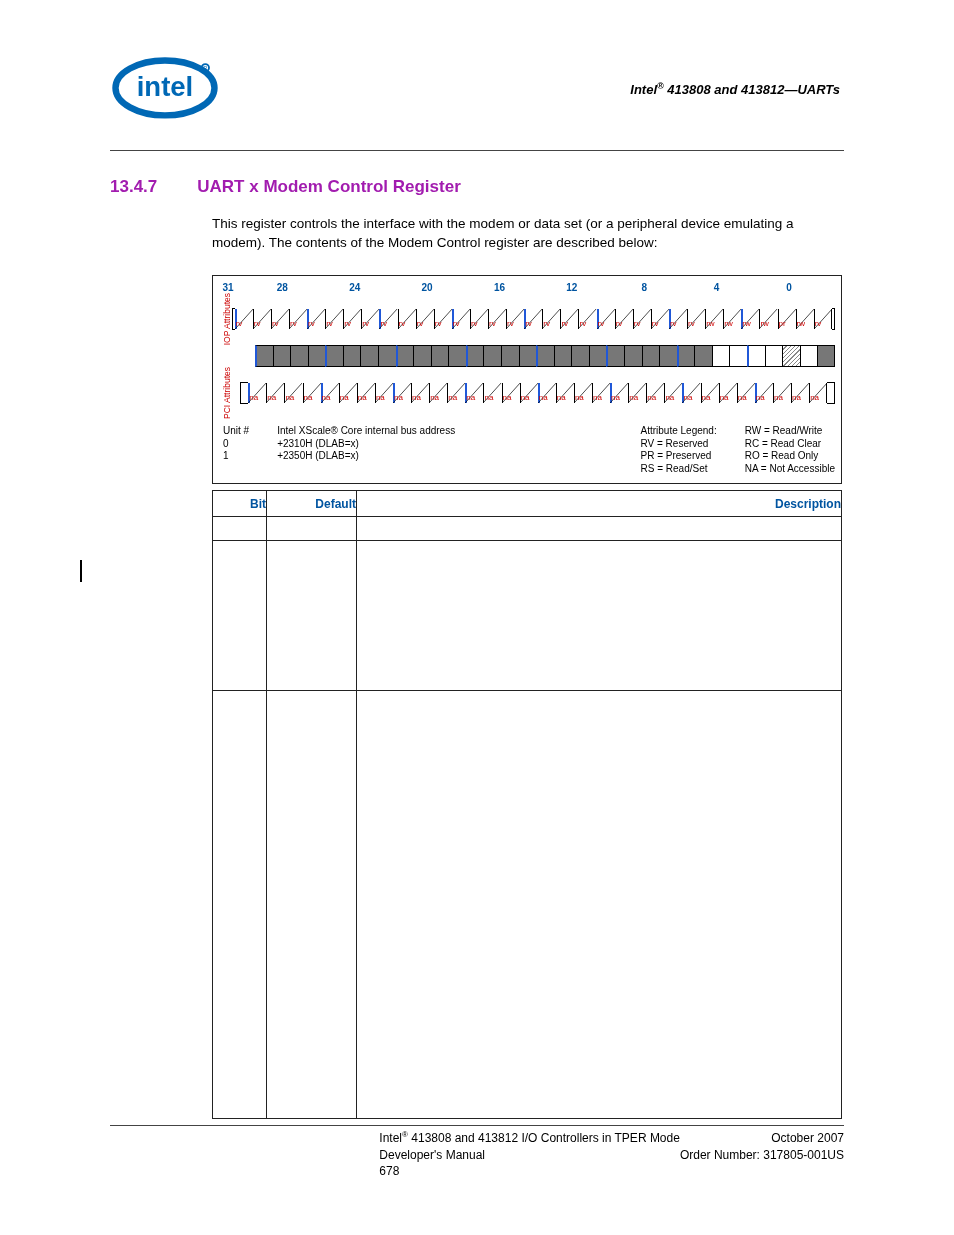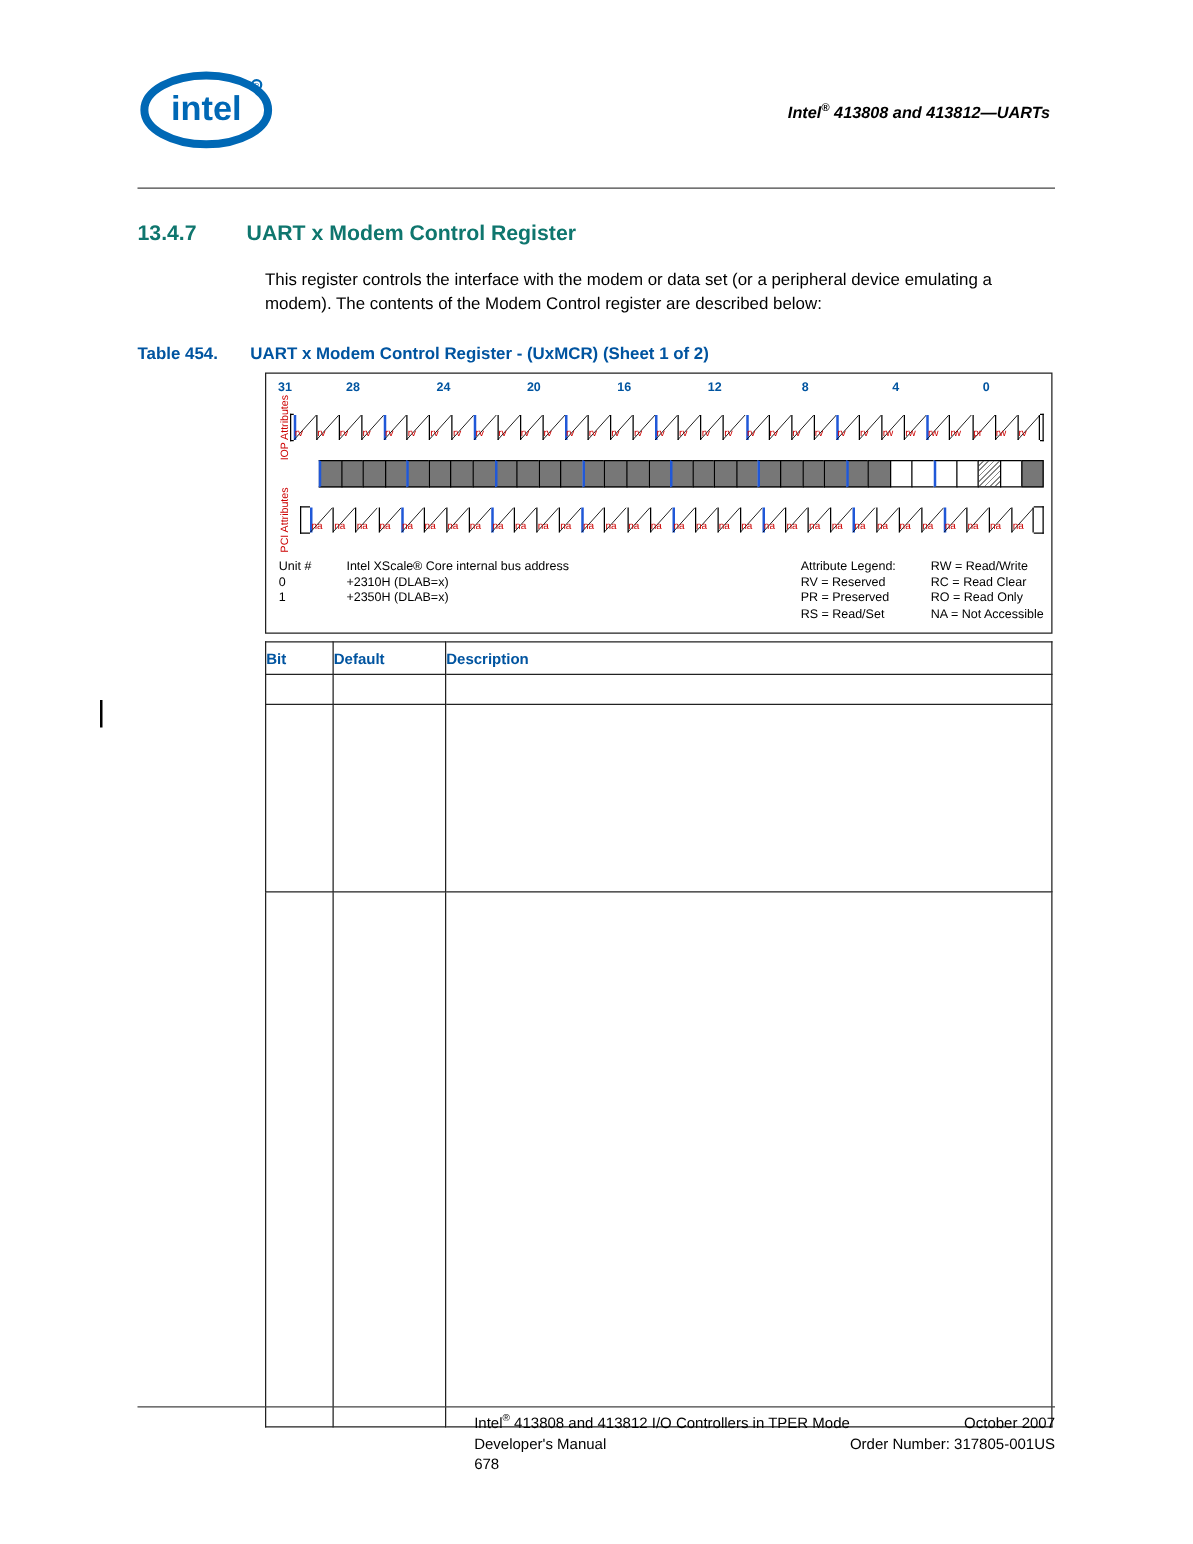--- a/index.html
+++ b/index.html
@@ -3,21 +3,21 @@
 <meta charset="utf-8">
 <style>
   * { margin:0; padding:0; box-sizing:border-box; }
   body { width:954px; height:1235px; background:#fff; font-family:Verdana,Geneva,sans-serif; position:relative; }
   .page { padding:54px 110px 0 110px; }
   .header-row { display:flex; justify-content:space-between; align-items:center; margin-bottom:26px; padding-right:4px;}
   .header-title { font-style:italic; font-weight:bold; font-size:13px; color:#000;text-align:center; }
   .header-title sup { font-size:9px;}
   .logo { width:110px; height:70px; }
   .hr { border:0; border-top:1px solid #444; margin-bottom:26px;}
-  .section-heading { display:flex; gap:40px; color:#0f766e; font-weight:bold; font-size:17px; margin-bottom:18px; }
+  .section-heading { display:flex; gap:40px; color:#a21caf; font-weight:bold; font-size:17px; margin-bottom:18px; }
   .section-number { white-space:nowrap; }
   .body-text { font-size:13.5px; line-height:1.4; color:#000; margin-left:102px; margin-bottom:22px;}
   .table-caption { display:flex; gap:26px; color:#0054a0; font-weight:bold; font-size:13.5px; margin-bottom:8px;}
 
   
   .regwrap { margin-left:102px; width:630px; border:1px solid #222; padding:6px 6px 8px 6px; font-size:10px; color:#000;}
   .bitnums { display:flex; }
   .bitnums span { width:18.1px; text-align:center; color:#0054a0; font-weight:bold; font-size:10px;}
   .track { display:flex; align-items:center; margin-left:4px; }
   .track-label { width:18px; font-size:8.5px; color:#c00; writing-mode:vertical-rl; transform:rotate(180deg); text-align:center; line-height:1; }
@@ -38,21 +38,21 @@
   .box.pr { background:repeating-linear-gradient(135deg,#fff,#fff 2px,#888 2px,#888 3px);}
   .box.sep4 { border-left:2.5px solid #2058d8;}
   .box.rv-bit0 { background:#777;}
 
   .legend-row { display:flex; margin-top:6px; font-size:10px; line-height:1.25; gap:28px; margin-left:4px;}
   .legend-col { white-space:pre; }
   .unit-block { font-size:10px; line-height:1.25;}
 
   
   table.bits { margin-left:102px; width:630px; border-collapse:collapse; margin-top:6px;}
-  table.bits th, table.bits td { border:1px solid #222; font-size:12px; text-align:left; }
+  table.bits th, table.bits td { border:1px solid #222; font-size:12px; text-align:right; }
   table.bits th { color:#0054a0; font-weight:bold; height:26px;}
   table.bits td.row0 { height:24px;}
   table.bits td.block-a { height:150px;}
   table.bits td.block-b { height:428px;}
   table.bits .col-bit { width:54px;}
   table.bits .col-def { width:90px;}
 
   .footer { position:absolute; left:110px; right:110px; bottom:56px; font-size:12px; color:#000;}
   .footer .hr2 { border:0; border-top:1.5px solid #444; margin-bottom:4px;}
   .footer-row { display:flex; justify-content:flex-end; }
@@ -80,24 +80,20 @@
   </div>
   <hr class="hr">
 
   <div class="section-heading">
     <span class="section-number">13.4.7</span>
     <span>UART x Modem Control Register</span>
   </div>
 
   <p class="body-text">This register controls the interface with the modem or data set (or a peripheral device emulating a modem). The contents of the Modem Control register are described below:</p>
 
-  <div class="table-caption">
-    <span>Table 454.</span>
-    <span>UART x Modem Control Register - (UxMCR) (Sheet 1 of 2)</span>
-  </div>
 
   <div class="regwrap">
     <div class="bitnums" id="bitnums">
         <span>31</span>
         <span></span>
         <span></span>
         <span>28</span>
         <span></span>
         <span></span>
         <span></span>

